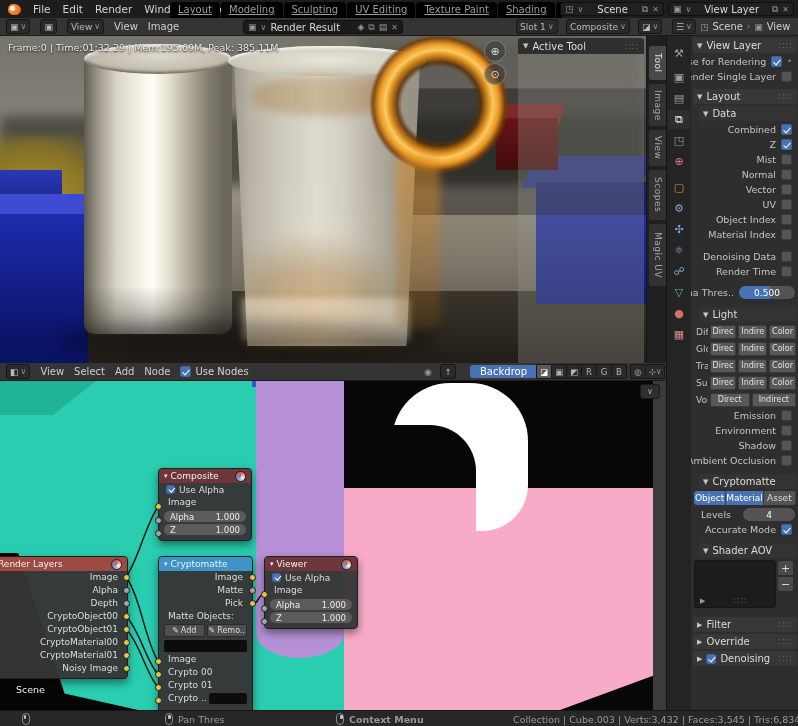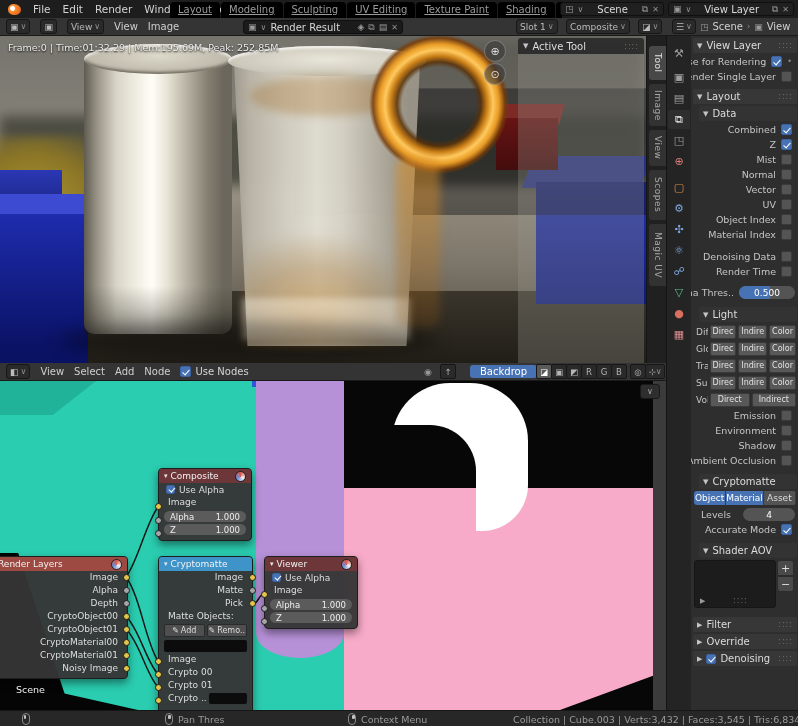--- a/index.html
+++ b/index.html
@@ -196,21 +196,21 @@
     <div class="abs" style="left:228px;top:10px;width:198px;height:30px;border-radius:50%;background:radial-gradient(ellipse at 50% 45%,#e9e6da 0%,#cdc9bb 65%,#a7a293 100%);box-shadow:inset 0 2px 3px rgba(255,255,255,0.85);"></div>
     <div class="abs" style="left:250px;top:40px;width:150px;height:40px;border-radius:50%;background:rgba(160,98,26,0.30);filter:blur(4px);"></div>
     <div class="abs" style="left:244px;top:200px;width:170px;height:110px;background:radial-gradient(ellipse at 40% 80%,rgba(190,126,36,0.55) 0%,rgba(150,95,22,0.3) 45%,rgba(120,70,15,0) 75%);filter:blur(4px);"></div>
     <div class="abs" style="left:242px;top:262px;width:168px;height:42px;background:rgba(250,248,238,0.4);filter:blur(3px);"></div>
 
     <div class="abs" style="left:362px;top:-12px;width:154px;height:160px;transform:rotate(10deg);background:radial-gradient(circle at 50% 50%,rgba(0,0,0,0) 37px,rgba(90,50,8,0.85) 42px,#c97e15 48px,#ffc95e 54px,#e89b25 60px,rgba(120,60,8,0.85) 66px,rgba(0,0,0,0) 70px);"></div>
     <div class="abs" style="left:396px;top:120px;width:44px;height:172px;border-radius:12px;background:linear-gradient(180deg,rgba(222,146,42,0.55),rgba(130,76,16,0.25));filter:blur(4px);"></div>
     <div class="abs" style="left:60px;top:286px;width:380px;height:36px;border-radius:50%;background:rgba(0,0,0,0.35);filter:blur(8px);"></div>
 
     <div class="abs" style="left:2px;top:8px;color:#777;font-size:9px;">▸</div>
-    <div class="abs" style="left:8px;top:6px;color:#ececec;font-size:9.5px;text-shadow:0 1px 2px #000;">Frame:0 | Time:01:32.29 | Mem:195.69M, Peak: 252.85M</div>
+    <div class="abs" style="left:8px;top:6px;color:#ececec;font-size:9.5px;text-shadow:0 1px 2px #000;">Frame:0 | Time:01:32.29 | Mem:195.69M, Peak: 385.11M</div>
     <div class="abs" style="left:484px;top:4px;width:20px;height:20px;border-radius:50%;background:rgba(55,55,55,0.6);border:1px solid rgba(255,255,255,0.25);color:#ddd;display:flex;align-items:center;justify-content:center;font-size:11px;">⊕</div>
     <div class="abs" style="left:484px;top:27px;width:20px;height:20px;border-radius:50%;background:rgba(55,55,55,0.6);border:1px solid rgba(255,255,255,0.25);color:#ddd;display:flex;align-items:center;justify-content:center;font-size:11px;">⊙</div>
 
     <div class="abs" style="left:518px;top:2px;width:126px;height:16px;background:rgba(42,42,42,0.92);border-radius:3px 3px 0 0;display:flex;align-items:center;gap:4px;padding:0 5px;box-sizing:border-box;">
       <span class="arw">▼</span>
       <span style="color:#dcdcdc;">Active Tool</span>
       <span class="grip" style="margin-left:auto;">::::</span>
     </div>
     <div class="abs" style="left:518px;top:18px;width:126px;height:309px;background:rgba(150,148,140,0.32);"></div>
   </div>
@@ -579,21 +579,21 @@
   </div>
 
   <div id="status">
     <span class="sgroup" style="left:22px;">
         <span class="mouse left"></span>
       </span>
     <span class="sgroup" style="left:165px;">
         <span class="mouse mid"></span>
         <span>Pan Thres</span>
       </span>
-    <span class="sgroup" style="left:348px;">
+    <span class="sgroup" style="left:336px;font-weight:bold;">
         <span class="mouse right"></span>
         <span>Context Menu</span>
       </span>
     <span class="sgroup" style="left:513px;width:290px;overflow:hidden;white-space:nowrap;">
         <span>Collection | Cube.003 | Verts:3,432 | Faces:3,545 | Tris:6,834 | Objects:1/10 | Me</span>
       </span>
   </div>
 
 </div>
 

